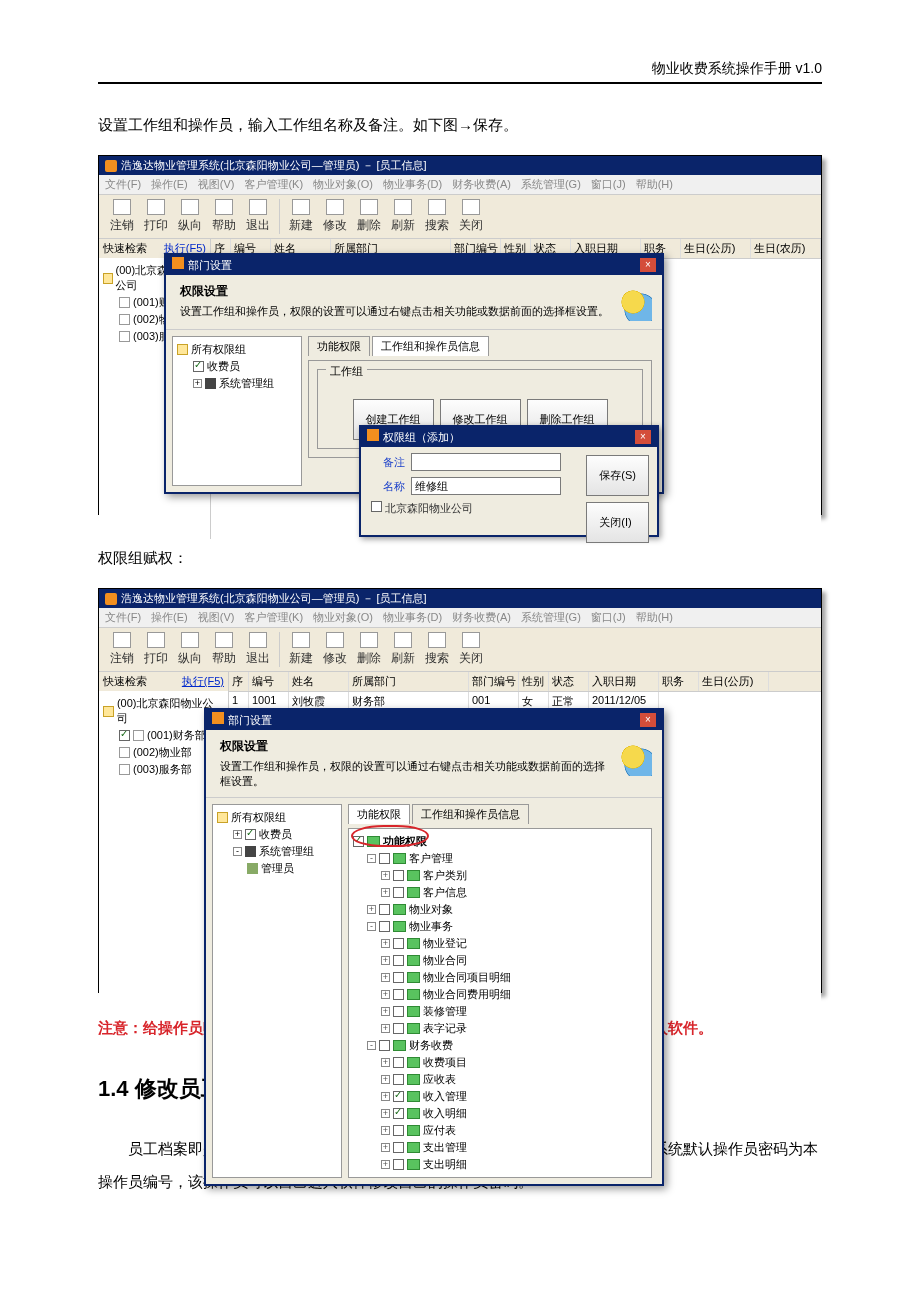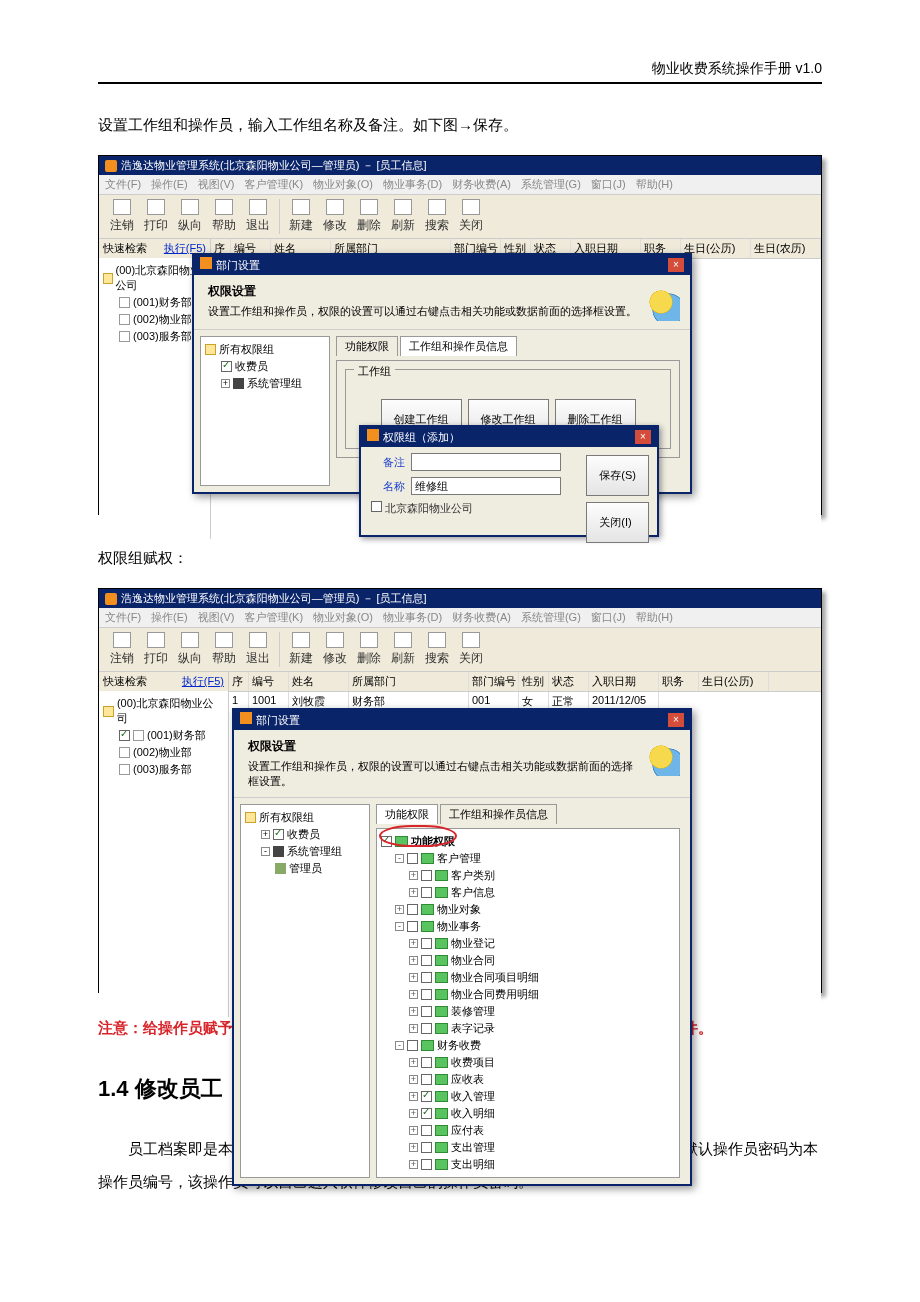--- a/index.html
+++ b/index.html
@@ -26,21 +26,21 @@
 .tree { padding:4px 4px; }
 .tree-row { display:flex; align-items:center; gap:3px; padding:1px 0; }
 .tree-row.sub { padding-left:16px; }
 .fold-ico { width:11px; height:11px; background:#ffe79a; border:1px solid #c9a227; display:inline-block; }
 .dept-ico { width:11px; height:11px; background:#fff; border:1px solid #999; display:inline-block; }
 .grid-head { background:#f0eada; display:flex; font-size:11px; border-bottom:1px solid #ccc; }
 .grid-head .gc, .grid-row .gc { padding:2px 3px; border-right:1px solid #ddd; white-space:nowrap; overflow:hidden; }
 .grid-row { display:flex; font-size:11px; }
 .main { flex:1; background:#fff; }
 
-.dlg { position:absolute; border:2px solid #0a246a; background:#efece0; box-shadow:3px 3px 8px rgba(0,0,0,.4); font-size:11px;margin-left:28px; }
+.dlg { position:absolute; border:2px solid #0a246a; background:#efece0; box-shadow:3px 3px 8px rgba(0,0,0,.4); font-size:11px; }
 .dlg-title { background:#0a246a; color:#fff; padding:2px 6px; display:flex; justify-content:space-between; align-items:center; }
 .dlg-title .x { background:#d44d3a; color:#fff; width:16px; height:14px; text-align:center; line-height:14px; font-size:10px; cursor:pointer; }
 .dlg-title .ic2 { width:12px; height:12px; background:#f28f1f; display:inline-block; margin-right:4px; }
 .dlg-head { padding:8px 10px 8px 14px; display:flex; align-items:flex-start; border-bottom:1px solid #ccc; }
 .dlg-head .txt { flex:1; }
 .dlg-head .txt b { font-weight:bold; font-size:12px; display:block; margin-bottom:4px; }
 .dlg-head .gear { width:38px; height:38px; background:radial-gradient(circle,#f6d94c 40%,#e3b800 42%,transparent 44%),radial-gradient(circle at 70% 70%,#6fb6e8 40%,#2c7fbf 42%,transparent 44%); }
 .dlg-body { display:flex; }
 .dlg-tree { width:130px; background:#fff; border:1px solid #999; margin:6px; padding:4px; min-height:150px; }
 .dlg-right { flex:1; padding:6px 10px 6px 0; }

